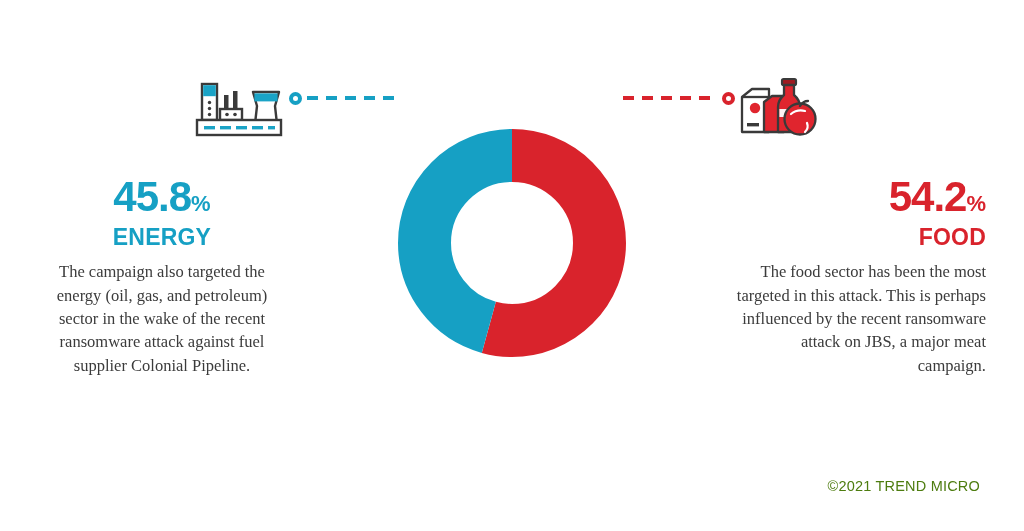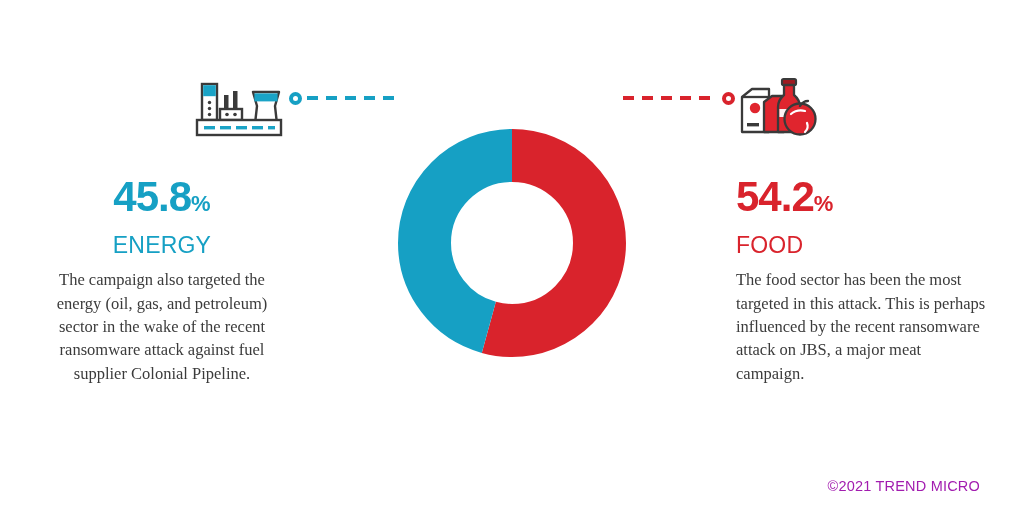--- a/index.html
+++ b/index.html
@@ -59,21 +59,21 @@
   }
   .ring-dot.cyan { border: 4px solid #16a0c4; margin-right: 5px; }
   .ring-dot.red  { border: 4px solid #d9232c; margin-left: 5px; }
 
   
   .side {
     position: absolute;
     width: 250px;
   }
   .side.left  { left: 37px;  top: 80px; text-align: center; }
-  .side.right { left: 736px; top: 80px; text-align: left; }
+  .side.right { left: 736px; top: 80px; text-align: right; }
 
   .icon-row { height: 62px; display: flex; align-items: flex-end; }
   .side.left  .icon-row { justify-content: flex-end; }
   .side.right .icon-row { justify-content: flex-start; }
 
   .pct {
     font-family: "Liberation Sans", sans-serif;
     font-weight: bold;
     font-size: 42px;
     line-height: 1;
@@ -81,44 +81,44 @@
     margin-top: 34px;
     white-space: nowrap;
   }
   .pct .sym {
     font-size: 22px;
     font-weight: bold;
     letter-spacing: 0;
   }
   .sector {
     font-family: "Liberation Sans", sans-serif;
-    font-weight: normal;
+    font-weight: bold;
     font-size: 23px;
     line-height: 1.05;
     letter-spacing: 0.2px;
-    margin-top: 15px;
+    margin-top: 7px;
   }
   .desc {
     font-family: Liberation Serif, serif;
     font-size: 16.5px;
     line-height: 1.42;
     color: #3b3b3b;
     margin-top: 11px;
   }
   .cyan-text { color: #16a0c4; }
   .red-text  { color: #d9232c; }
 
   
   .footer {
     position: absolute;
     right: 44px;
     bottom: 37px;
     font-family: "Liberation Sans", sans-serif;
     font-size: 14.5px;
-    color: #a21caf;
+    color: #4d7c0f;
     letter-spacing: 0.2px;
     padding-left: 37px;
   }
 </style>
 </head>
 <body>
 
 <div id="stage">
 
   <div class="side left">

